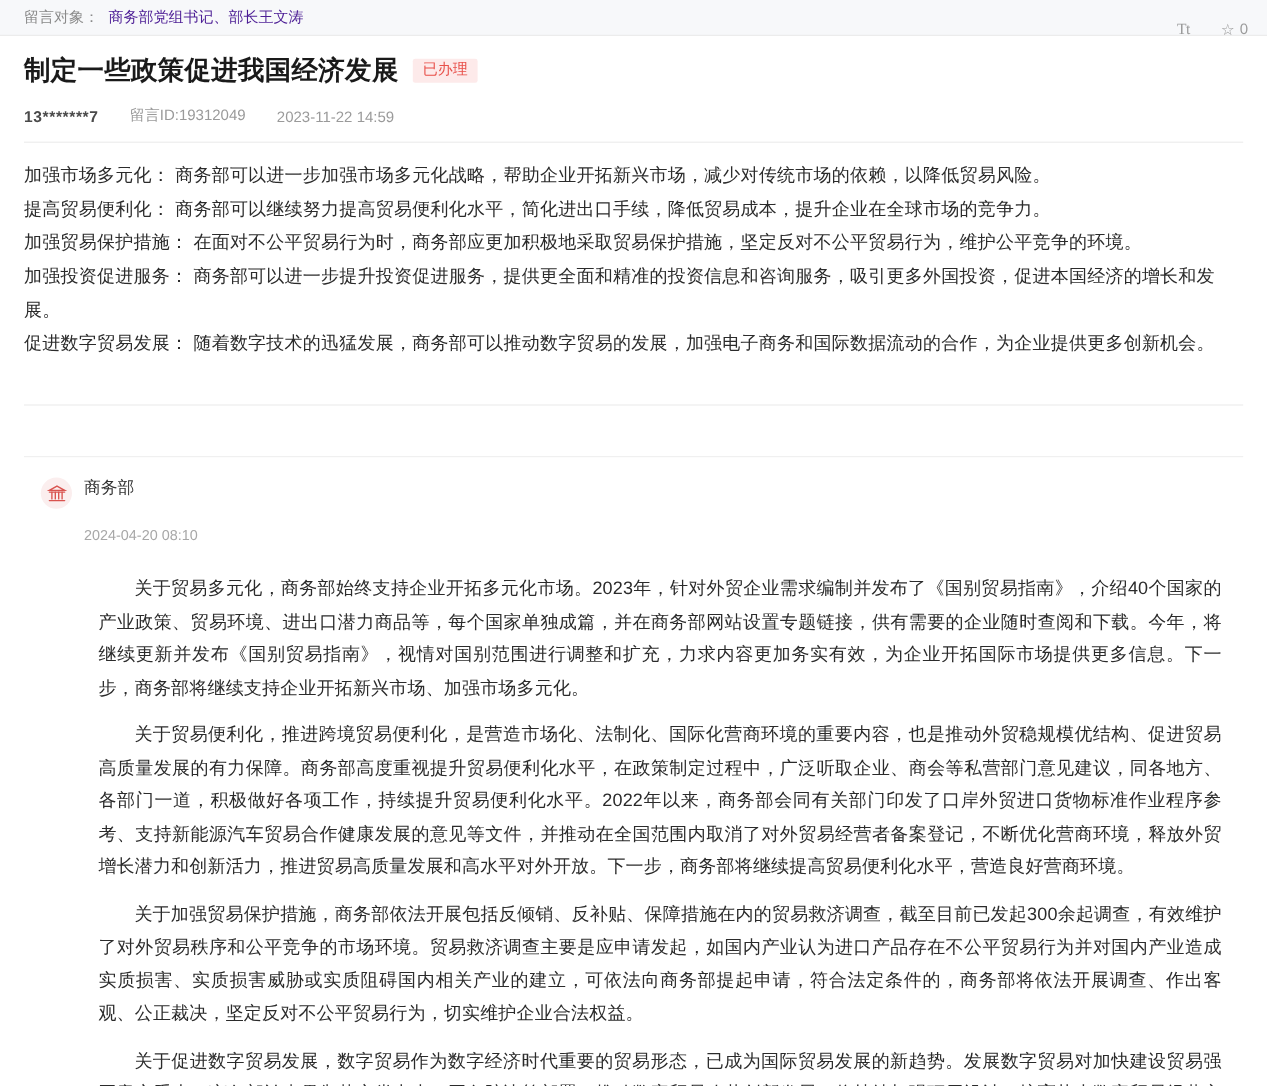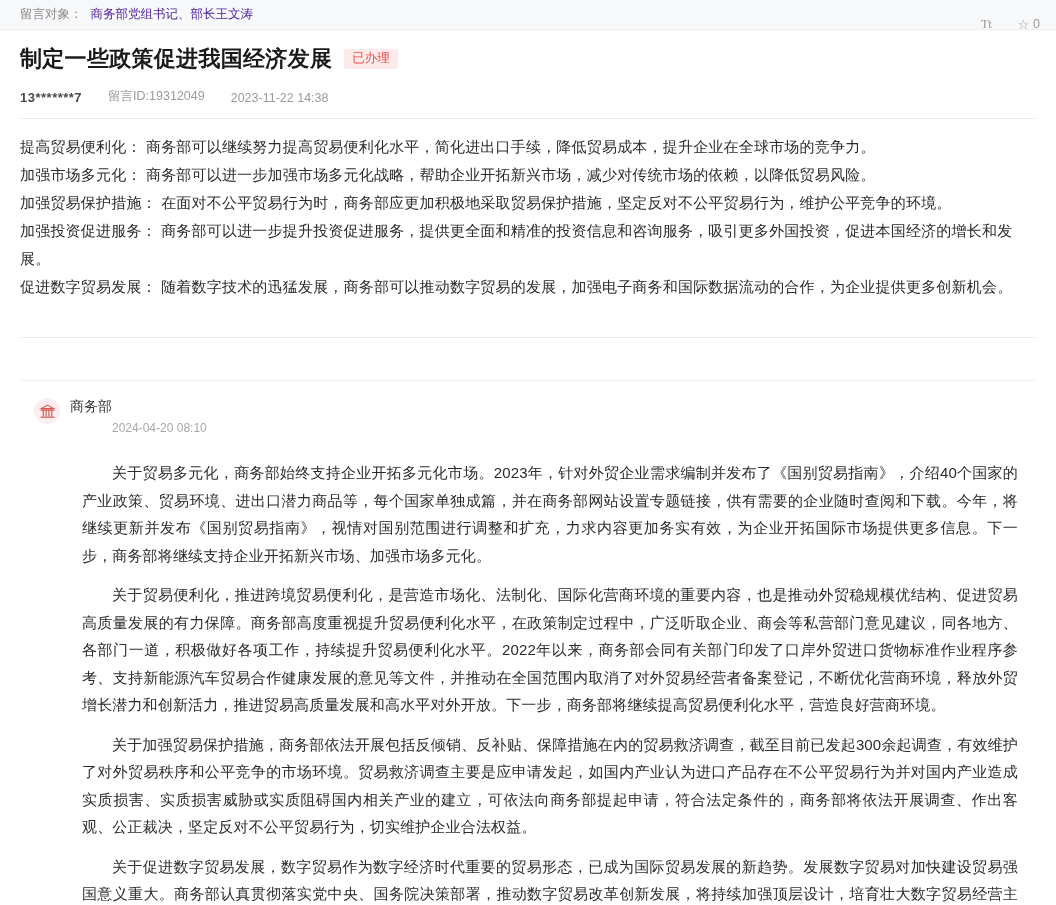--- a/index.html
+++ b/index.html
@@ -140,21 +140,21 @@
     width: 26px; height: 26px;
     border-radius: 50%;
     background: #fbeeee;
     display: flex;
     align-items: center;
     justify-content: center;
     flex: 0 0 auto;
     margin-top: 1px;
   }
   .agency-avatar svg { display: block; }
-  .agency-text { display: flex; }
+  .agency-text { display: flex; flex-direction: column; }
   .agency-name {
     font-size: 14px;
     color: #333;
     line-height: 18px;
   }
   .agency-date {
     font-size: 12px;
     color: #a8a8a8;
     margin-top: 24px;
   }
@@ -191,28 +191,28 @@
 <div class="wrap">
 
   <div class="title-row">
     <span class="title">制定一些政策促进我国经济发展</span>
     <span class="badge">已办理</span>
   </div>
 
   <div class="meta-row">
     <span class="meta-user">13*******7</span>
     <span>留言ID:19312049</span>
-    <span>2023-11-22 14:38</span>
+    <span>2023-11-22 14:59</span>
   </div>
 
   <div class="divider"></div>
 
   <div class="content">
+    <p>加强市场多元化：  商务部可以进一步加强市场多元化战略，帮助企业开拓新兴市场，减少对传统市场的依赖，以降低贸易风险。</p>
     <p>提高贸易便利化：  商务部可以继续努力提高贸易便利化水平，简化进出口手续，降低贸易成本，提升企业在全球市场的竞争力。</p>
-    <p>加强市场多元化：  商务部可以进一步加强市场多元化战略，帮助企业开拓新兴市场，减少对传统市场的依赖，以降低贸易风险。</p>
     <p>加强贸易保护措施：  在面对不公平贸易行为时，商务部应更加积极地采取贸易保护措施，坚定反对不公平贸易行为，维护公平竞争的环境。</p>
     <p>加强投资促进服务：  商务部可以进一步提升投资促进服务，提供更全面和精准的投资信息和咨询服务，吸引更多外国投资，促进本国经济的增长和发展。</p>
     <p>促进数字贸易发展：  随着数字技术的迅猛发展，商务部可以推动数字贸易的发展，加强电子商务和国际数据流动的合作，为企业提供更多创新机会。</p>
   </div>
 
   <div class="section-gap"></div>
 
   <div class="reply-block">
 
     <div class="reply-card">

